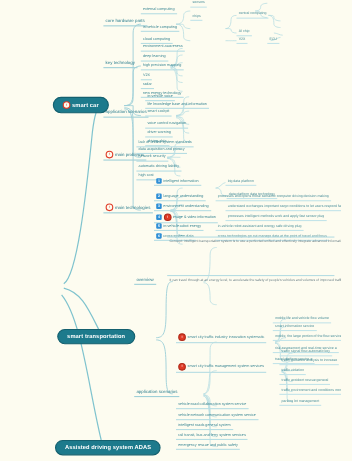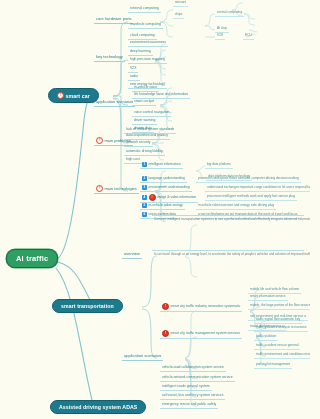--- a/index.html
+++ b/index.html
@@ -195,21 +195,20 @@
 
       <path d="M256,337 C260,337 261,330 261,324 C261,322 263,321 266,321"></path>
       <path d="M256,337 C260,337 261,334 261,331 C261,329 263,328 266,328"></path>
       <path d="M256,337 C260,337 261,337 261,337 C261,337 263,337 266,337"></path>
       <path d="M256,338 C260,338 261,340 261,344 C261,346 263,347 266,347"></path>
       <path d="M256,338 C260,338 261,344 261,353 C261,355 263,356 266,356"></path>
       <path d="M256,338 C260,338 261,348 261,362 C261,364 263,365 266,365"></path>
     </g>
   </svg>
 
-  <div class="node root" style="left:6px;top:249px;">AI traffic</div>
 
   <div class="node" style="left:48px;top:88px;">
     <div class="branch row">
       <span class="redmark">!</span>
       <span>smart car</span>
     </div>
   </div>
 
   <div class="node branch" style="left:52px;top:299px;">smart transportation</div>
 

